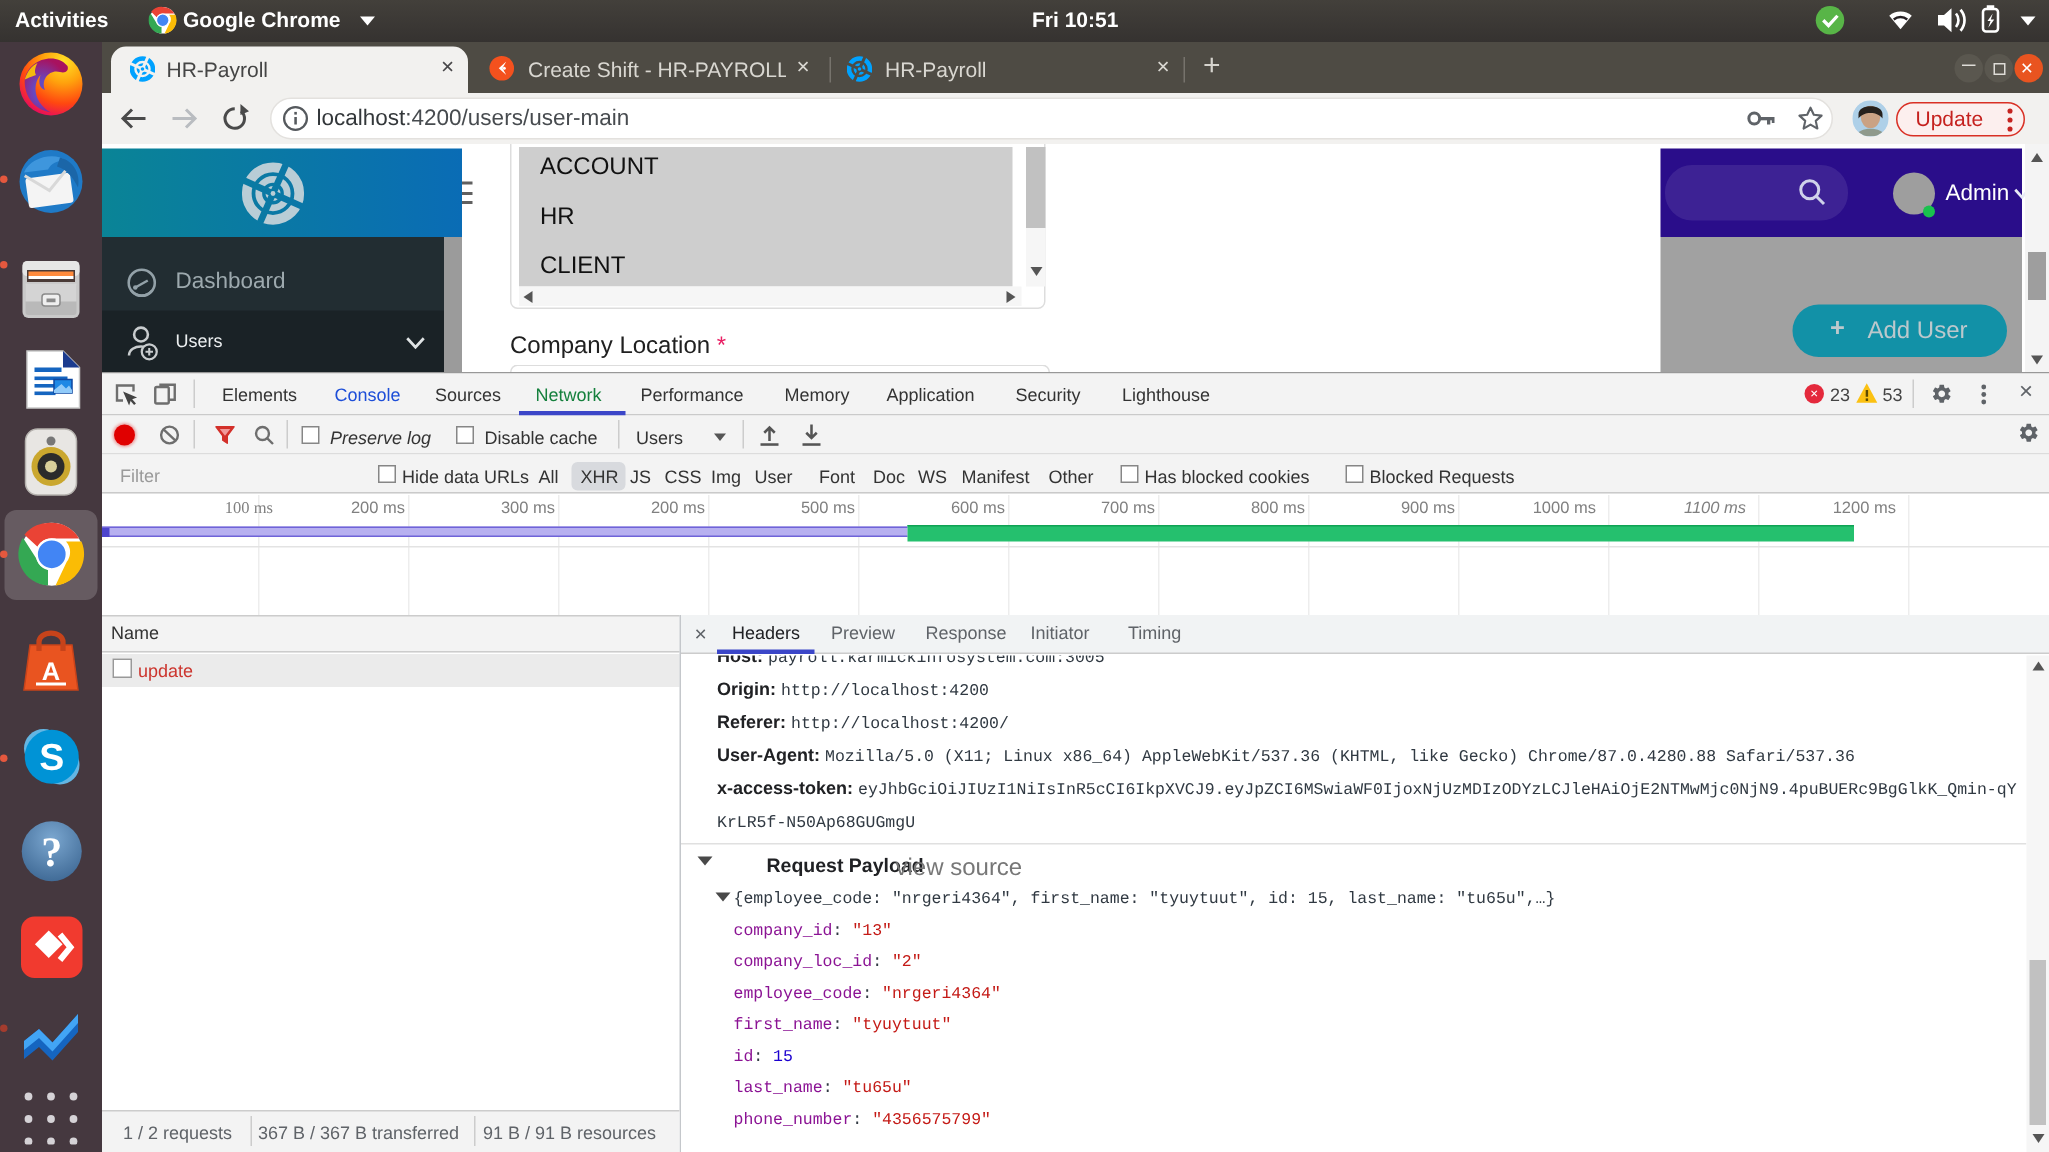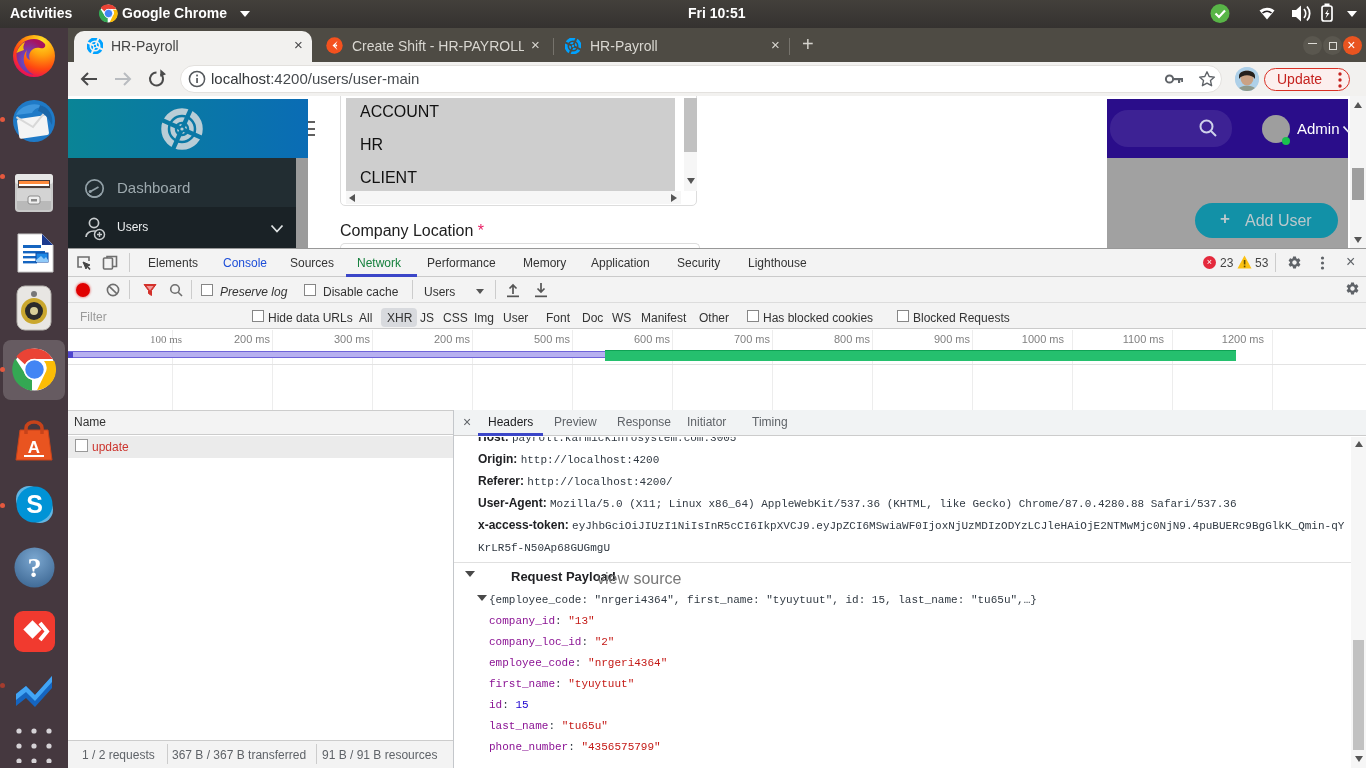--- a/index.html
+++ b/index.html
@@ -489,21 +489,21 @@
       <div class="abs rl" style="left:56px;font-family:Liberation Serif, serif;">100 ms</div>
         <div class="abs rl" style="left:144px;text-align:right;">200 ms</div>
       <div class="abs rl" style="left:244px;">300 ms</div>
         <div class="abs rl" style="left:344px;">200 ms</div>
       <div class="abs rl" style="left:444px;">500 ms</div>
         <div class="abs rl" style="left:544px;">600 ms</div>
       <div class="abs rl" style="left:644px;">700 ms</div>
         <div class="abs rl" style="left:744px;">800 ms</div>
       <div class="abs rl" style="left:844px;">900 ms</div>
         <div class="abs rl" style="left:938px;">1000 ms</div>
-      <div class="abs rl" style="left:1038px;">1100 ms</div>
+      <div class="abs rl" style="left:1038px;font-style:italic;">1100 ms</div>
         <div class="abs rl" style="left:1138px;">1200 ms</div>
       <div class="abs" style="left:0;top:34px;width:1298px;height:1px;background:#e3e3e3;"></div>
       <div class="abs" style="left:0;top:21px;width:537px;height:7px;background:#b7b0f0;border-top:1.5px solid #6f63d8;border-bottom:1.5px solid #6f63d8;"></div>
       <div class="abs" style="left:0;top:22px;width:5px;height:6px;background:#4d44cc;"></div>
       <div class="abs" style="left:537px;top:20px;width:631px;height:11px;background:#25c06e;border-top:1px solid #0fa254;"></div>
     </div>
 
     <div class="abs" style="left:0;top:162px;width:385px;height:25px;background:#f3f3f3;border-bottom:1px solid #ccc;border-top:1px solid #ccc;"></div>
     <div class="abs" style="left:6px;top:167px;color:#333;">Name</div>
     <div class="abs" style="left:0;top:188px;width:385px;height:22px;background:#ebebeb;"></div>

